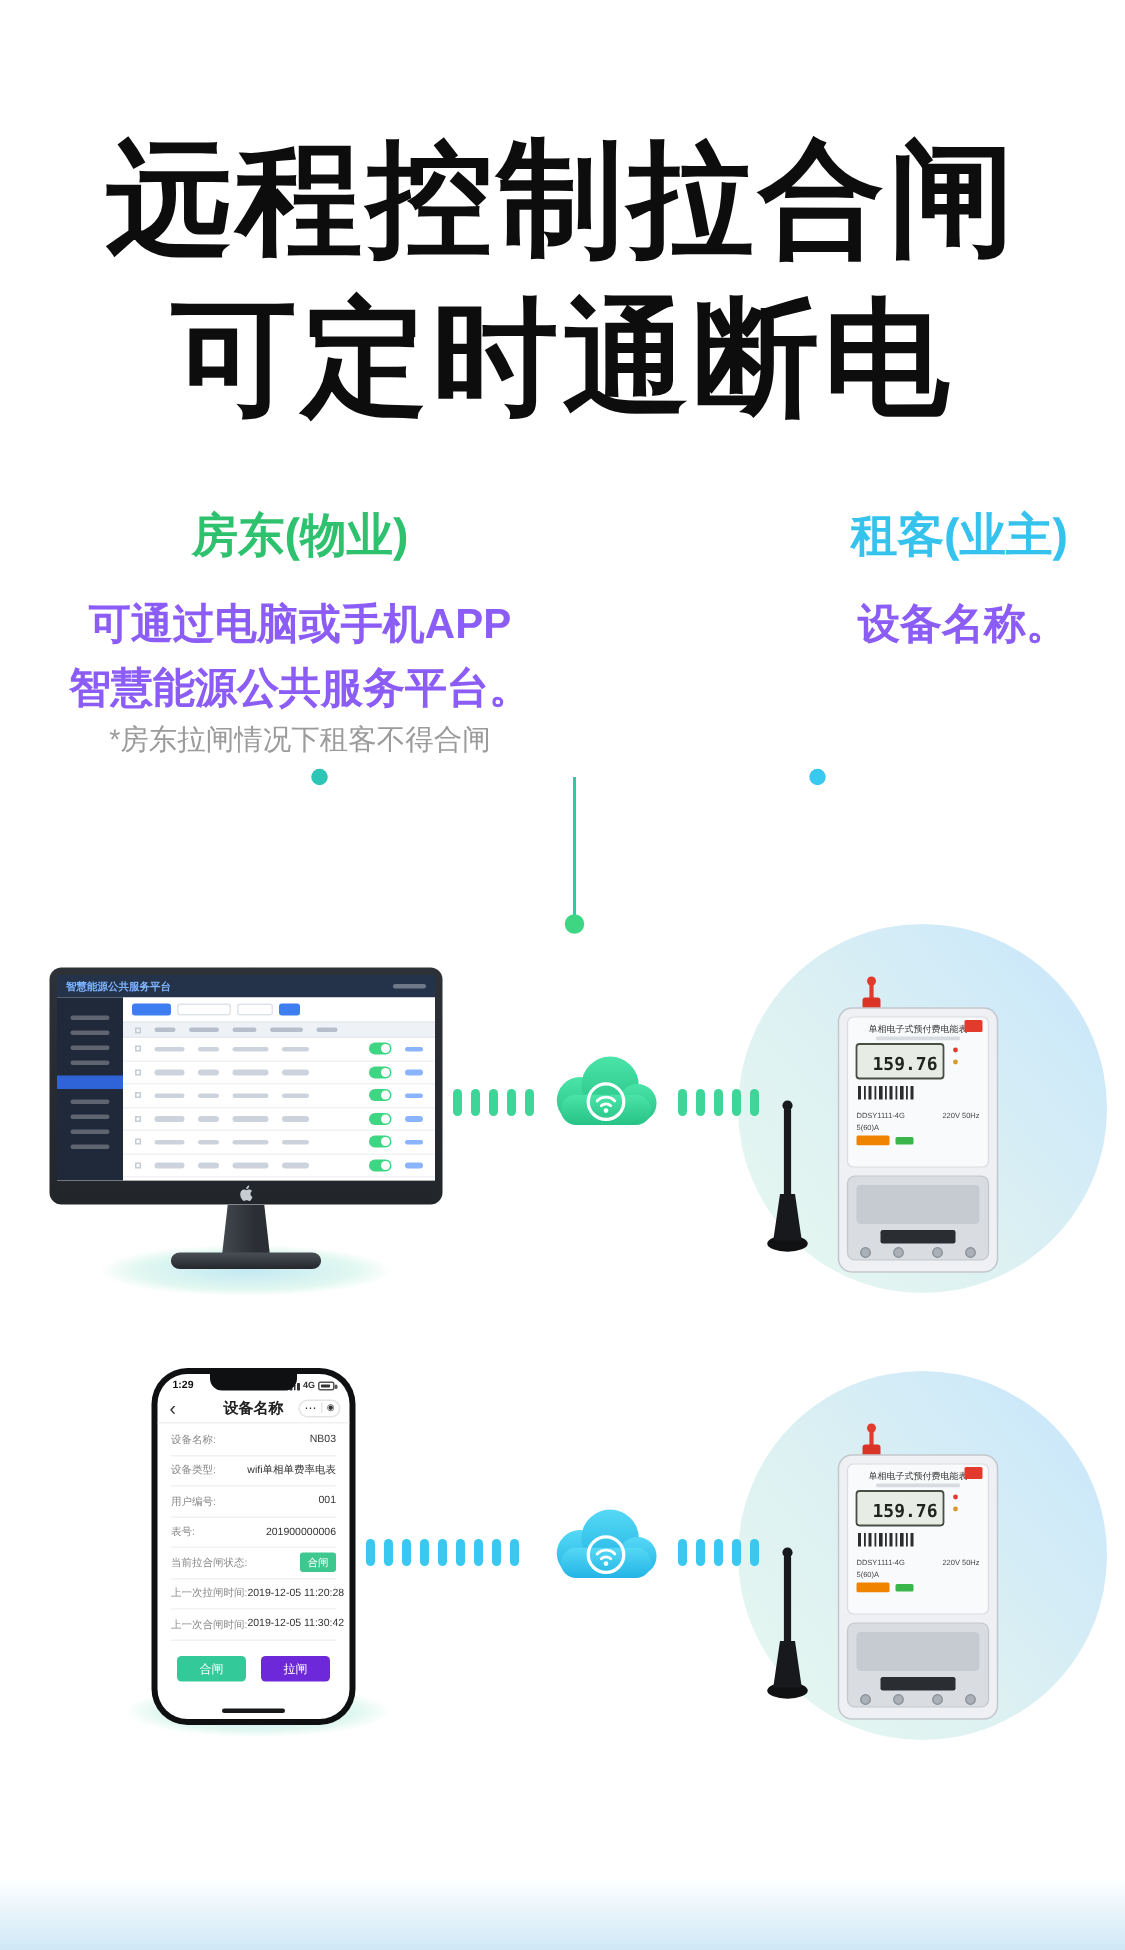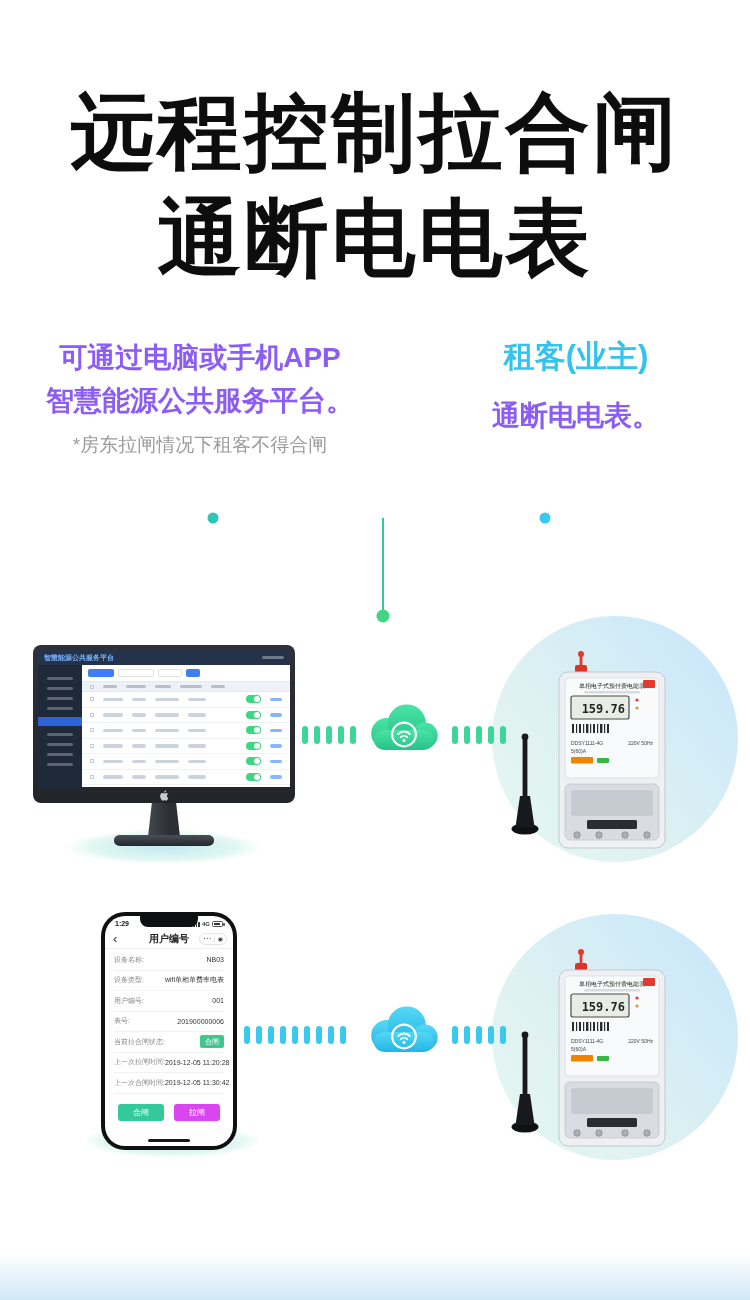--- a/index.html
+++ b/index.html
@@ -7,25 +7,25 @@
   .page { position:relative; width:750px; height:1300px; background:#ffffff; overflow:hidden;
           font-family:"Liberation Sans","DejaVu Sans",sans-serif; }
 
   
   .hero-line { position:absolute; left:0; width:100%; text-align:center; font-size:84px;
                font-weight:900; color:#0d0d0d; letter-spacing:3px; line-height:1.2; }
   .hero-1 { top:82px; } .hero-2 { top:188px; }
 
   
   .col { position:absolute; top:336px; width:320px; text-align:center; }
-  .col-left { left:40px; } .col-right { left:416px; }
+  .col-left { left:40px; } .col-right { left:392px;text-align:right; }
   .col-h { font-size:31px; font-weight:800; margin-bottom:16px; }
   .col-left .col-h { color:#2ec26e; } .col-right .col-h { color:#35c3ee; }
   .col-body { font-size:28px; font-weight:600; color:#8b5cf6; line-height:43px; }
-  .col-note { font-size:19px; color:#9b9b9b; margin-top:10px; }
+  .col-note { font-size:19px; color:#9b9b9b; margin-top:0; }
 
   
   .connector { position:absolute; left:0; top:500px; width:750px; height:140px; }
 
   
   .halo { position:absolute; width:246px; height:246px; border-radius:50%;
           background:linear-gradient(230deg,#c8e6fb 4%,#ddf1f2 58%,#e7f8f0 100%); }
   .halo-top { left:492px; top:616px; } .halo-bot { left:492px; top:914px; }
   .shadow { position:absolute; border-radius:50%;
             background:radial-gradient(50% 50% at 50% 50%, rgba(96,196,222,.38) 0%, rgba(118,219,189,.22) 55%, rgba(255,255,255,0) 74%); }
@@ -101,51 +101,52 @@
   .p-cap-div { width:1px; height:7px; background:#e5e5e5; }
   .p-cap-circle { font-size:6px; line-height:1; color:#333; }
   .p-fields { padding:1px 9px 0; }
   .p-field { display:flex; justify-content:space-between; align-items:center; height:20.5px; border-bottom:1px solid #f2f2f2; }
   .p-label { font-size:7px; color:#8a8a8a; white-space:nowrap; }
   .p-value { font-size:7px; color:#333; white-space:nowrap; }
   .p-badge { font-size:7px; color:#fff; background:#3ec78f; padding:1.5px 5px; border-radius:2px; }
   .p-buttons { display:flex; justify-content:center; gap:10px; margin-top:10px; }
   .p-btn { width:46px; height:17px; border-radius:3px; color:#fff; font-size:8px;
            display:flex; align-items:center; justify-content:center; }
-  .p-btn-close { background:#33c999; } .p-btn-open { background:#d946ef; }
+  .p-btn-close { background:#33c999; } .p-btn-open { background:#6d28d9; }
   .p-home { position:absolute; bottom:4px; left:50%; transform:translateX(-50%); width:42px; height:3px;
             border-radius:2px; background:#17181a; }
 
   
   .meter-svg { position:absolute; width:112px; height:202px; }
   .meter-top { left:556px; top:650px; } .meter-bot { left:556px; top:948px; }
   .antenna-svg { position:absolute; width:34px; height:114px; }
   .antenna-top { left:508px; top:732px; } .antenna-bot { left:508px; top:1030px; }
   .lcd-text { font-family:"DejaVu Sans Mono",monospace; font-weight:bold; }
 </style>
 </head>
 <body>
 
 <div class="page">
 
   <div class="hero-line hero-1">远程控制拉合闸</div>
-  <div class="hero-line hero-2">通断电电表</div>
+  <div class="hero-line hero-2">可定时通断电</div>
 
   <div class="col col-left">
+    <div class="col-h">房东(物业)</div>
     <div class="col-body">
       <div>可通过电脑或手机APP</div>
       <div>智慧能源公共服务平台。</div>
     </div>
     <div class="col-note">*房东拉闸情况下租客不得合闸</div>
   </div>
 
   <div class="col col-right">
     <div class="col-h">租客(业主)</div>
     <div class="col-body">
-      <div>通断电电表。</div>
+      <div>设备名称。</div>
     </div>
   </div>
 
   <svg class="connector" viewBox="0 0 750 140">
     <defs>
       <linearGradient id="hgrad" x1="0" y1="0" x2="1" y2="0">
         <stop offset="0" stop-color="#2ec4b6"></stop>
           <stop offset="1" stop-color="#38c8f0"></stop>
       </linearGradient>
     </defs>
@@ -360,21 +361,21 @@
               <i style="height:4px"></i>
               <i style="height:5px"></i>
           </span>
           <span class="p-net">4G</span>
           <span class="p-batt"></span>
         </span>
       </div>
       <div class="p-notch"></div>
       <div class="p-nav">
         <span class="p-back">‹</span>
-        <span class="p-title">用户编号</span>
+        <span class="p-title">设备名称</span>
         <span class="p-capsule">
           <span class="p-cap-dots">⋯</span>
           <span class="p-cap-div"></span>
           <span class="p-cap-circle">◉</span>
         </span>
       </div>
       <div class="p-fields">
         <div class="p-field">
           <span class="p-label">设备名称:</span>
           <span class="p-value">NB03</span>

